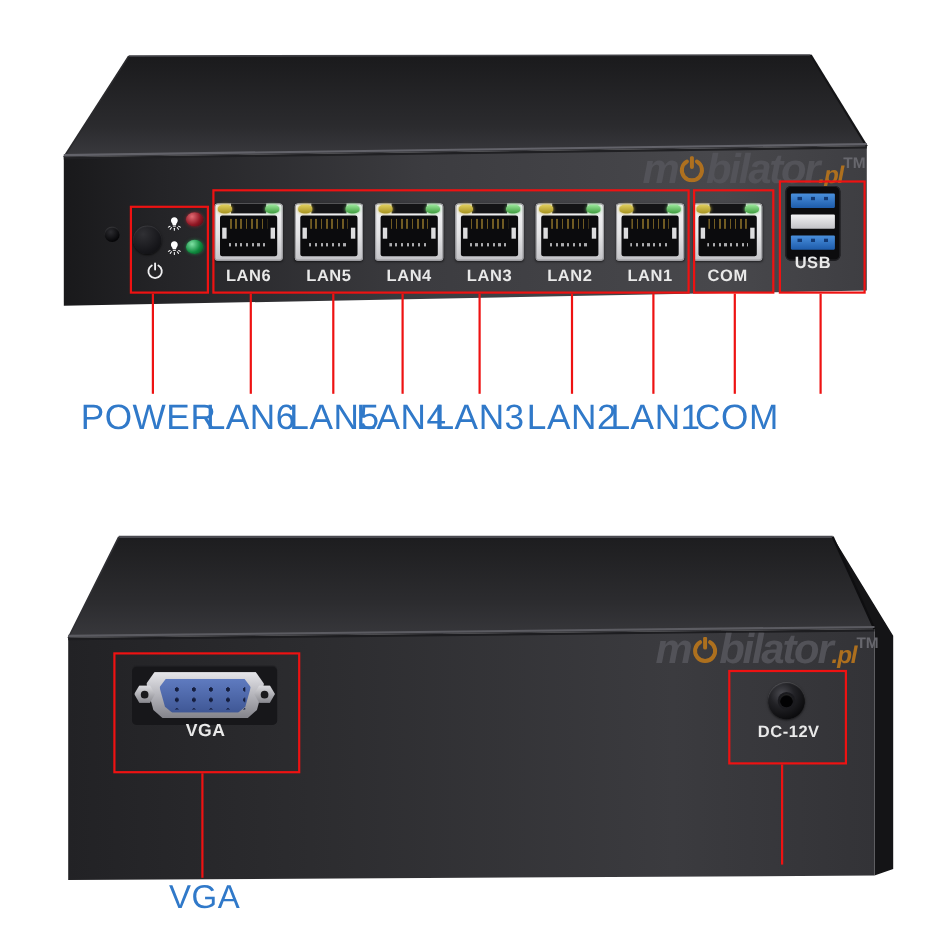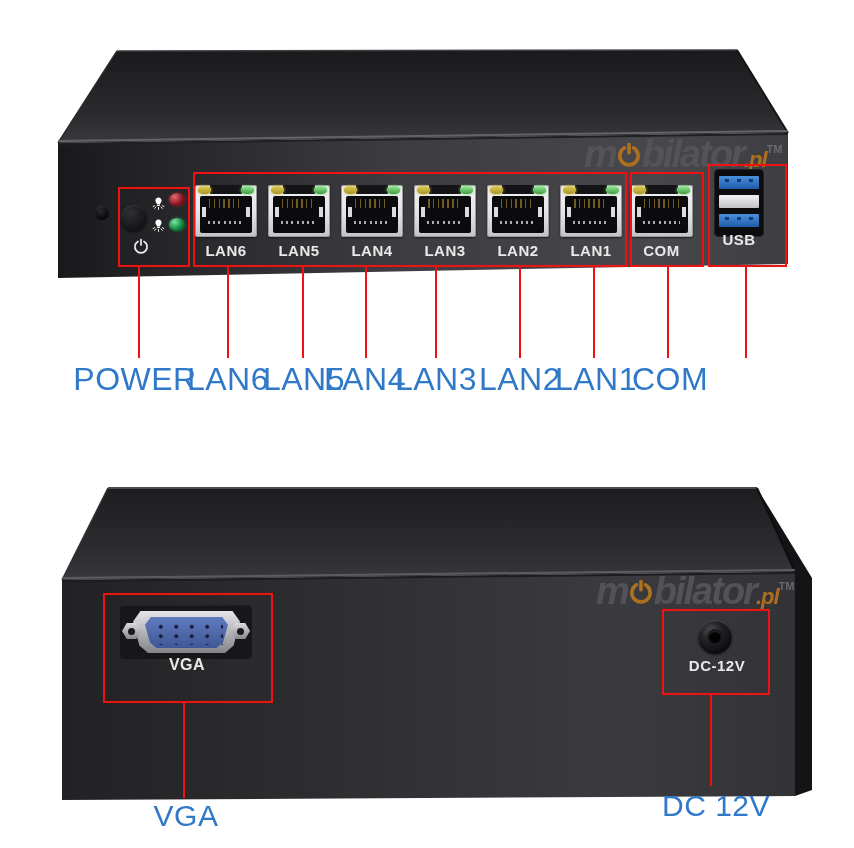--- a/index.html
+++ b/index.html
@@ -118,21 +118,21 @@
   }
 
   
   .wm {
     position:absolute; color:#54545a; font-size:38px; font-weight:bold; font-style:italic;
     letter-spacing:-2px; white-space:nowrap; opacity:.95;
   }
   .wm .wm-o { display:inline-block; width:24px; height:24px; margin:0 1px; }
   .wm .wm-o svg { width:24px; height:24px; }
   .wm .wm-pl { color:#b4731d; font-size:22px; letter-spacing:-1px; }
-  .wm .wm-tm { font-size:11px; font-style:normal; letter-spacing:0; vertical-align:super; color:#6a6a70; }
+  .wm .wm-tm { font-size:14px; font-style:normal; letter-spacing:0; vertical-align:super; color:#6a6a70; }
 
   .icon-svg { position:absolute; }
 </style>
 </head>
 <body>
 
 <div class="stage">
 
   <svg class="abs" style="left:0;top:0" width="854" height="320">
     <defs>
@@ -351,15 +351,14 @@
   <div class="dc-jack"></div>
   <div class="case-label" style="left:680px;top:657px;width:74px;font-size:15px">DC-12V</div>
 
   <div class="red-box" style="left:103px;top:593px;width:170px;height:110px"></div>
   <div class="red-box" style="left:662px;top:609px;width:108px;height:86px"></div>
 
   <div class="red-line" style="left:183px;top:703px;height:95px"></div>
   <div class="red-line" style="left:710px;top:695px;height:91px"></div>
 
   <div class="blue-label" style="left:186px;top:799px;font-size:30px">VGA</div>
-  <div class="blue-label" style="left:716px;top:789px;font-size:30px">DC 12V</div>
 
 </div>
 
 </body></html>

